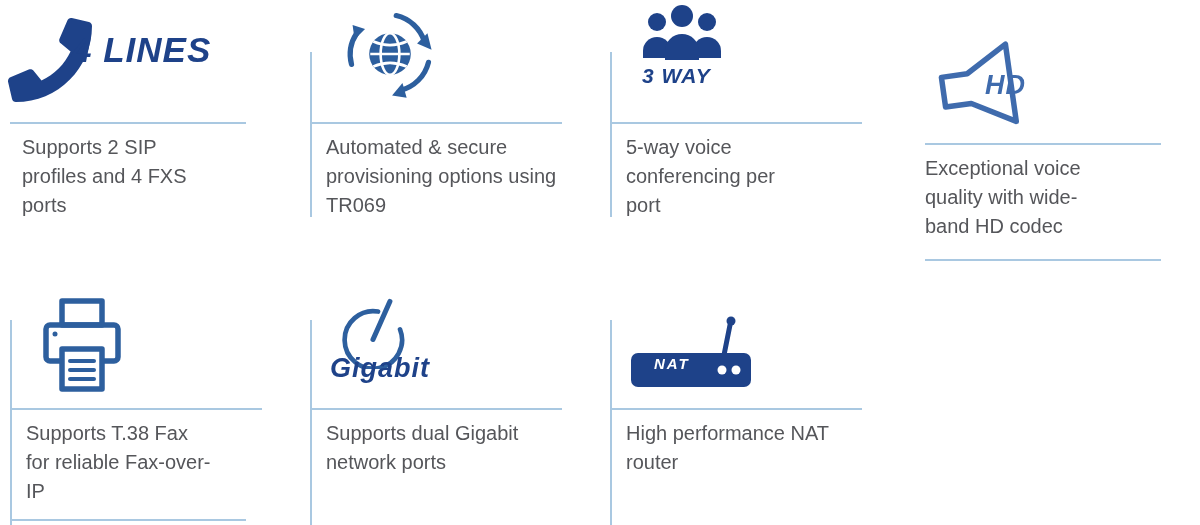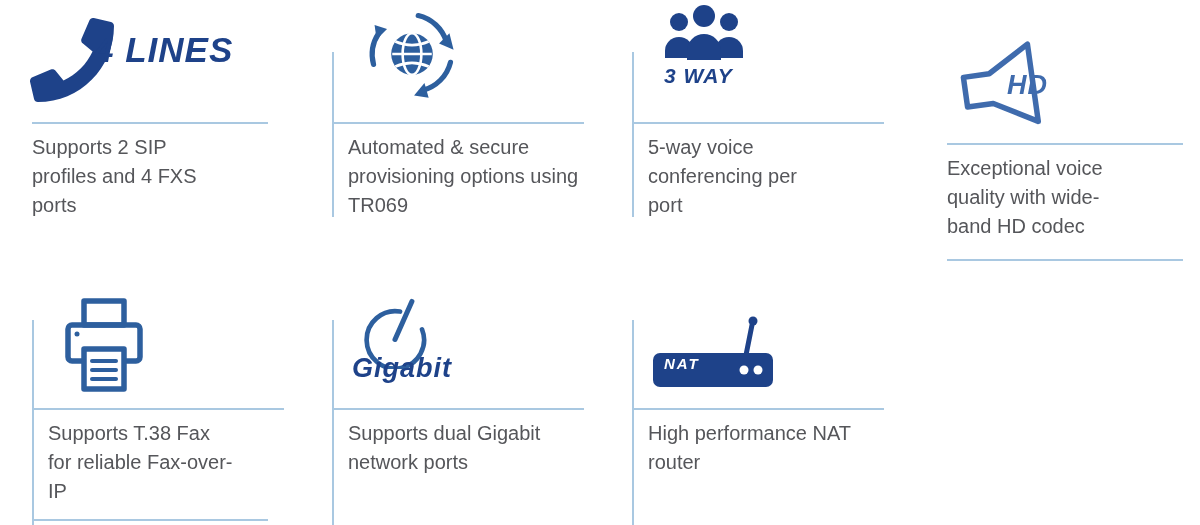--- a/index.html
+++ b/index.html
@@ -14,55 +14,55 @@
   html,body{background:#f4f4f4;}
   .page{
     width:1200px;height:525px;background:var(--bg);
     position:relative;overflow:hidden;
     font-family:"Liberation Sans", sans-serif;
   }
   .grid{
     display:grid;
     grid-template-columns:300px 300px 315px 285px;
     grid-template-rows:265px 260px;
-    width:1200px;height:525px;padding-left:22px;
+    width:1200px;height:525px;
   }
   .cell{position:relative;padding-left:26px;padding-right:10px;}
   .cell.col1{padding-left:10px;}
   .cell.row2{padding-top:28px;}
   .icon-area{position:relative;height:122px;}
   .row2 .icon-area{height:115px;}
   .divider{height:2px;background:var(--line);width:236px;}
   .has-vline .divider{margin-left:-16px;width:252px;}
   .vline{position:absolute;left:10px;top:52px;bottom:48px;width:2px;background:var(--line);}
   .row2 .vline{top:55px;bottom:0;}
   .bottom-divider{position:absolute;bottom:4px;left:10px;width:236px;height:2px;background:var(--line);}
   .text{
     margin-top:9px;color:var(--text);
     font-size:20px;line-height:29px;font-weight:400;
   }
-  .t1{max-width:185px;}
+  .t1{max-width:185px;margin-left:12px;}
   .t2{max-width:180px;}
   .t3{max-width:235px;}
   .t4{max-width:185px;}
   .t5{max-width:195px;}
   .t6{max-width:185px;}
   .t7{max-width:252px;}
   .t8{max-width:240px;}
   .icon{position:absolute;}
   .stroke-icon{stroke:var(--blue);fill:none;stroke-width:5.5;stroke-linecap:round;stroke-linejoin:round;}
   .feature-label{
     position:absolute;font-weight:bold;font-style:italic;color:var(--navy);
     letter-spacing:1px;white-space:nowrap;
   }
   .label-lines{left:62px;top:30px;font-size:35px;}
   .label-3way{left:16px;top:64px;font-size:21px;}
   .label-hd{left:60px;top:42px;font-size:27px;color:var(--speaker);}
   .label-gigabit{left:4px;top:60px;font-size:27px;}
-  .label-nat{left:16px;top:62px;font-size:15px;color:#fff;letter-spacing:2px;}
+  .label-nat{left:28px;top:62px;font-size:15px;color:#fff;letter-spacing:2px;}
 </style>
 </head>
 <body>
 
 <div class="page">
   <div class="grid">
 
     <div class="cell col1 row1">
       <div class="icon-area">
         <svg class="icon" style="left:-2px;top:18px;" width="84" height="84" viewBox="0 0 512 512">

